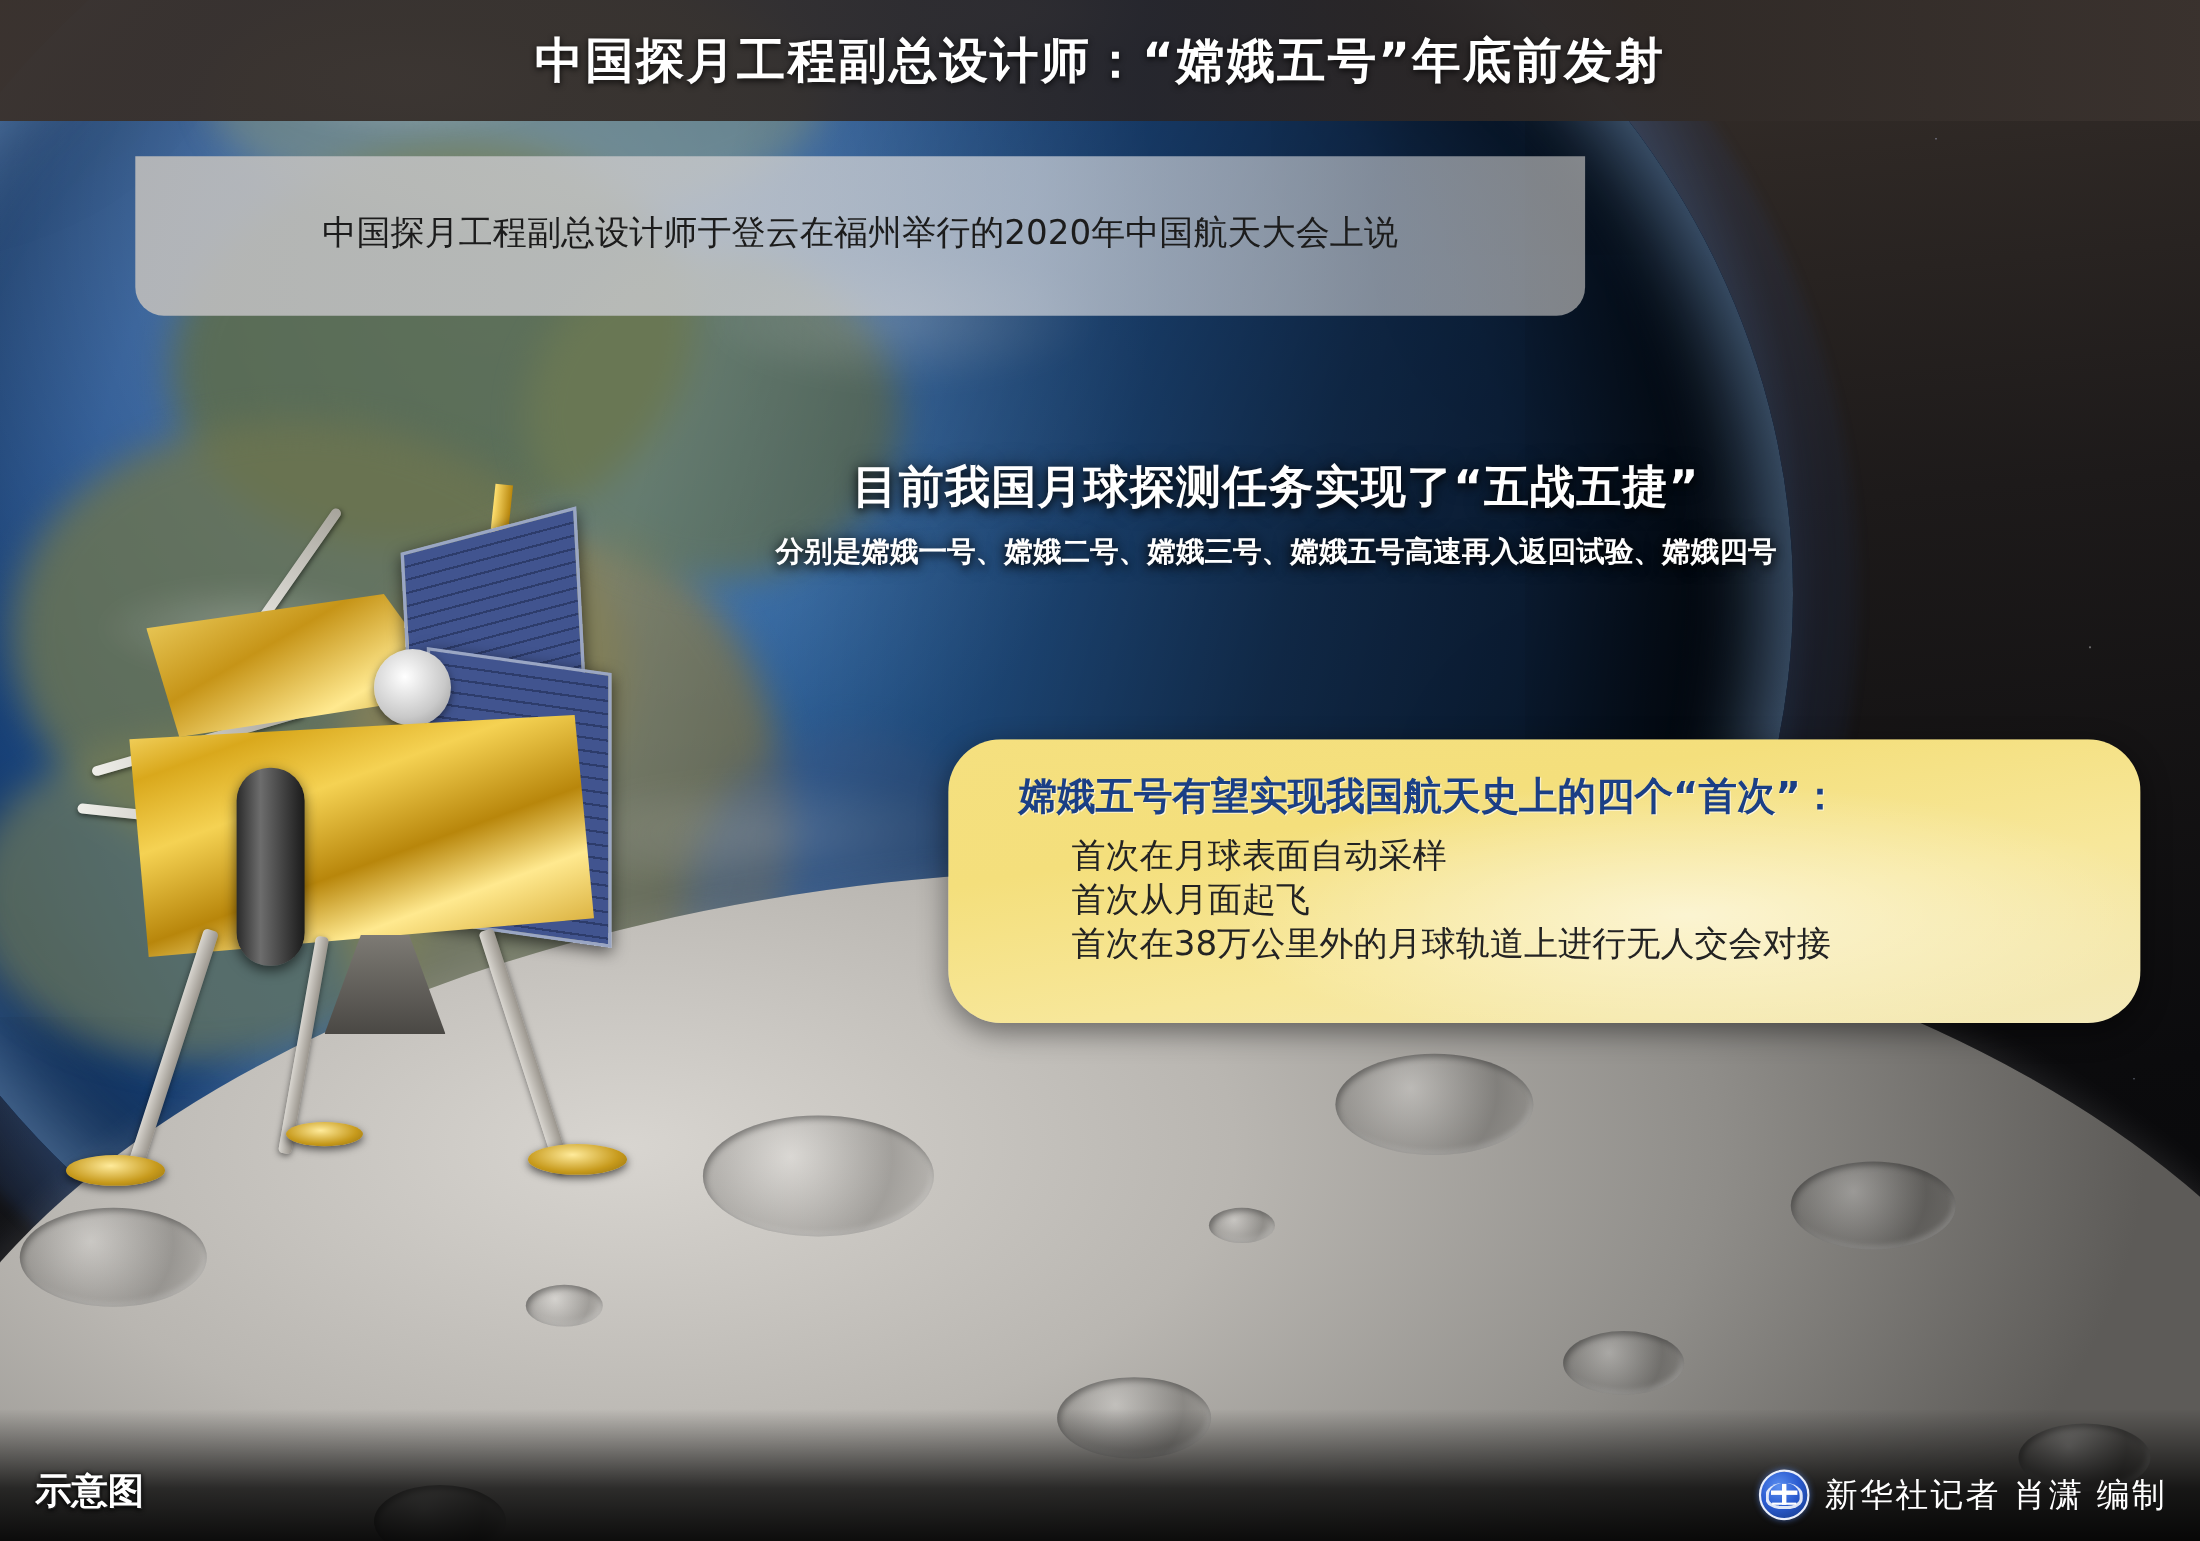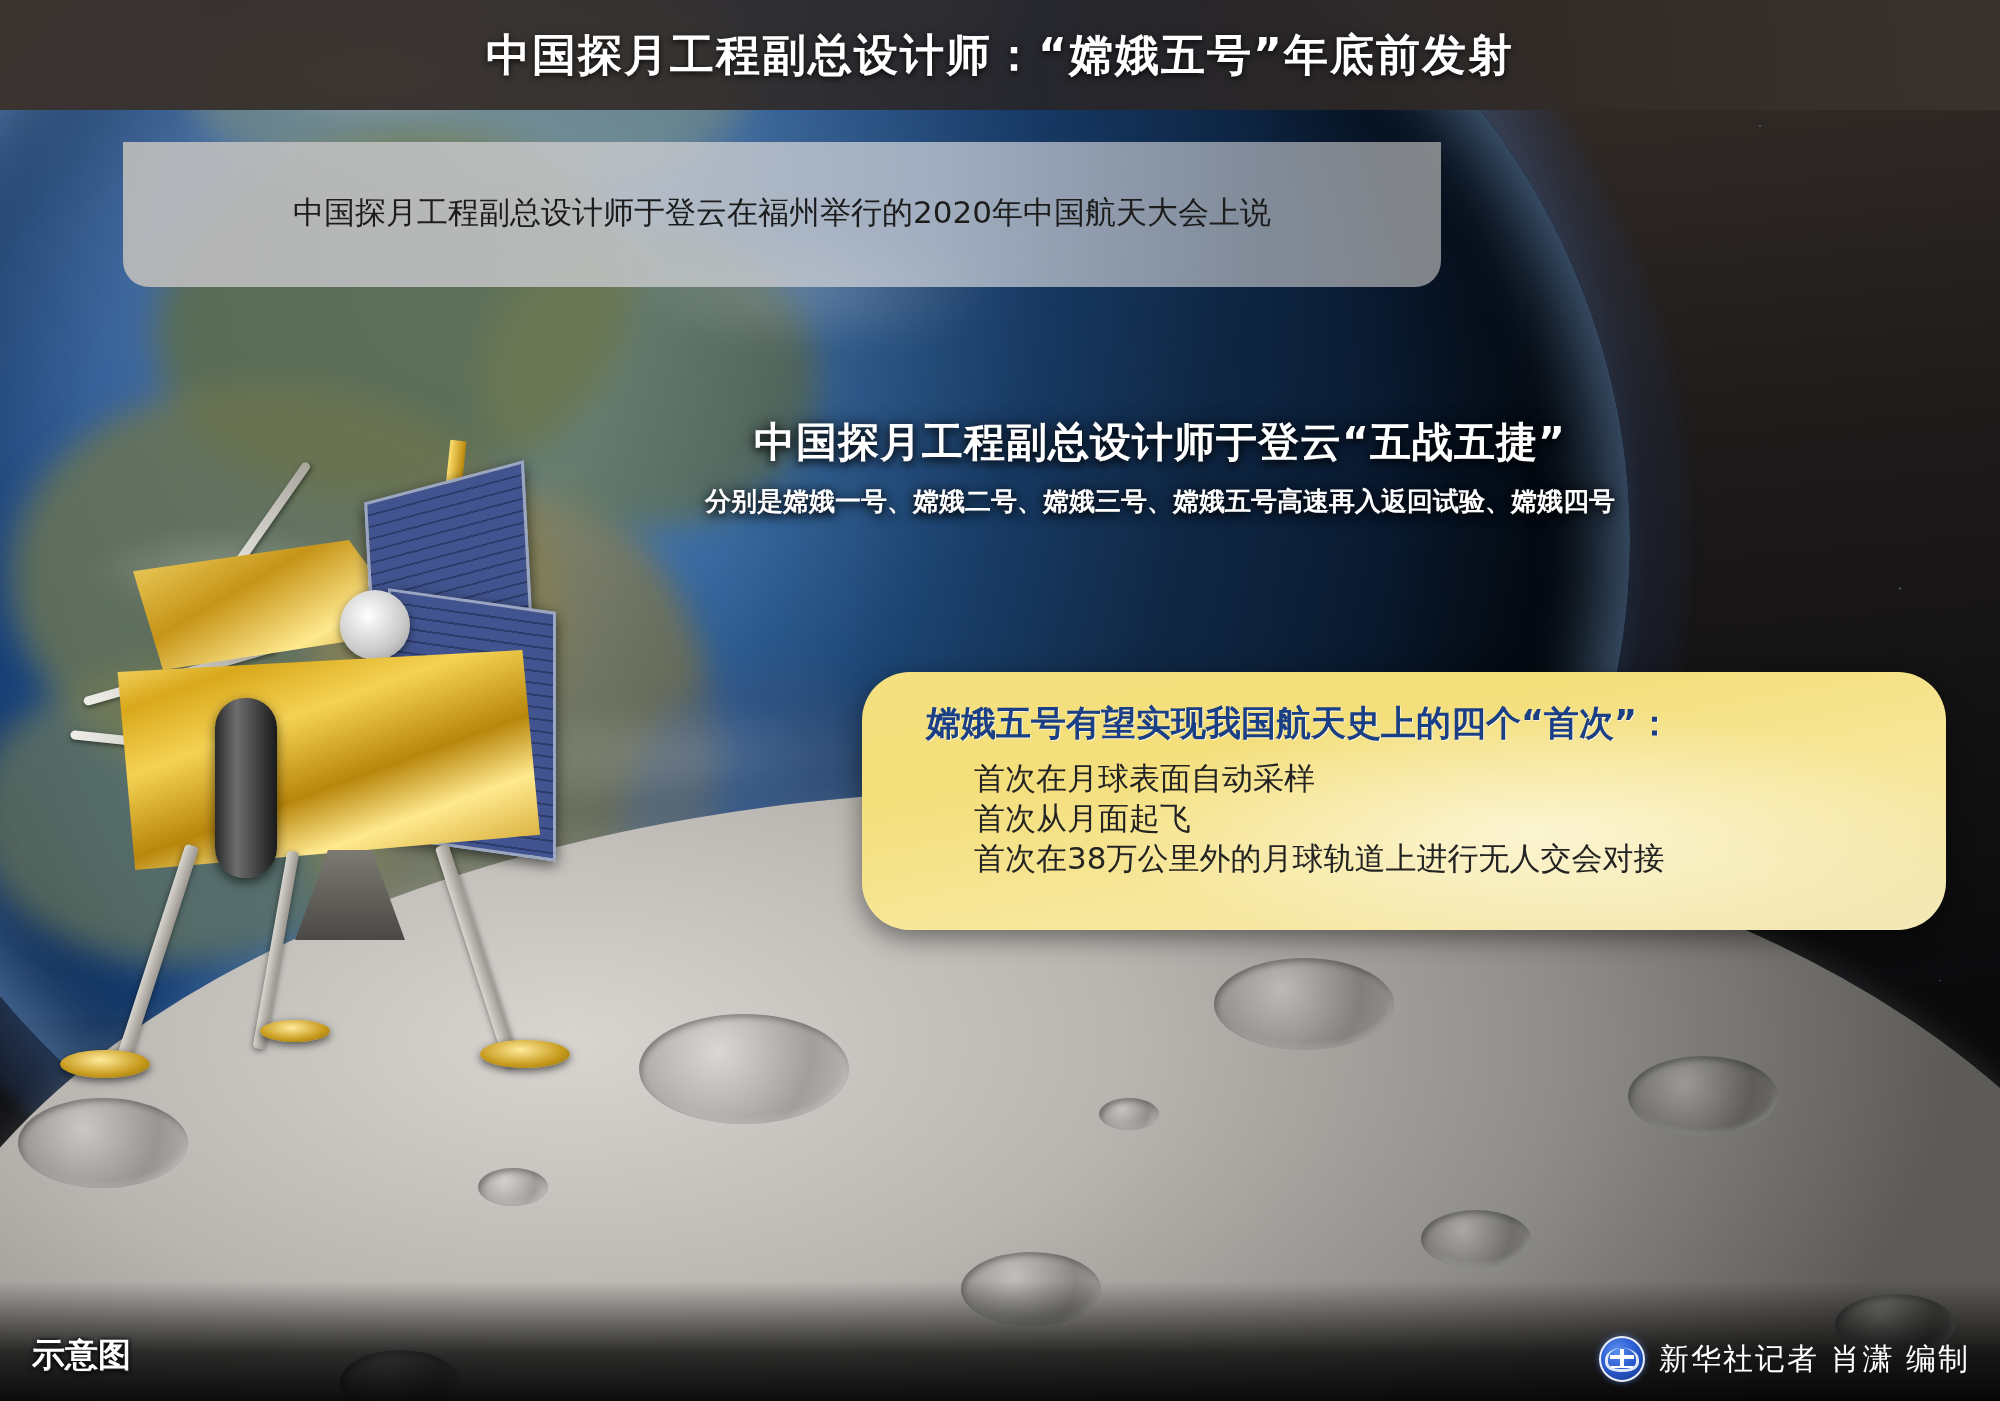--- a/index.html
+++ b/index.html
@@ -289,21 +289,21 @@
   <div class="title-bar">
     <div class="title-text">中国探月工程副总设计师：“嫦娥五号”年底前发射</div>
   </div>
 
   <div class="gray-panel">
     <div class="gray-line">中国探月工程副总设计师于登云</div>
     <div class="gray-line">在福州举行的2020年中国航天大会上说</div>
   </div>
 
   <div class="mid-block">
-    <div class="mid-h">中国探月工程副总设计师于登云“五战五捷”</div>
+    <div class="mid-h">目前我国月球探测任务实现了“五战五捷”</div>
     <div class="mid-l">分别是嫦娥一号、嫦娥二号、嫦娥三号、嫦娥五号高速再入返回试验、嫦娥四号</div>
   </div>
 
   <div class="yellow-panel">
     <div class="y-head">嫦娥五号有望实现我国航天史上的四个“首次”：</div>
     <div class="y-item">首次在月球表面自动采样</div>
     <div class="y-item">首次从月面起飞</div>
     <div class="y-item">首次在38万公里外的月球轨道上进行无人交会对接</div>
   </div>
 

